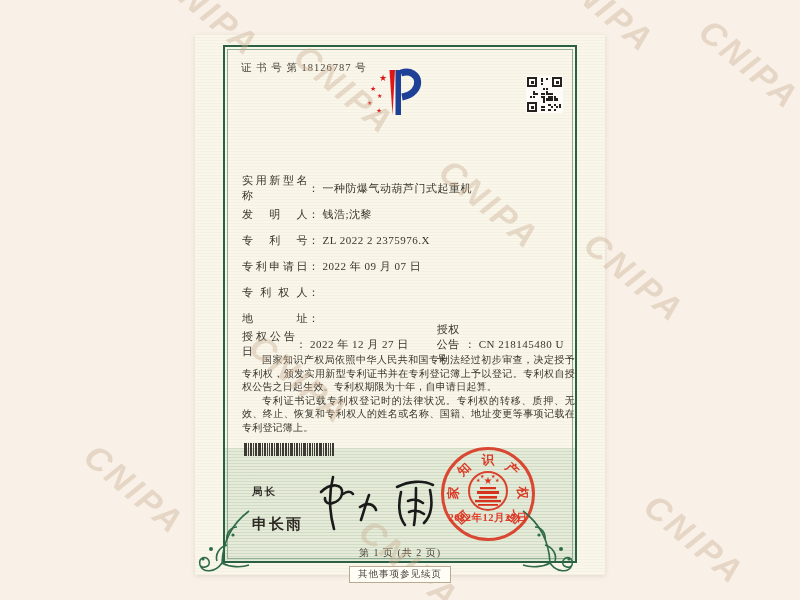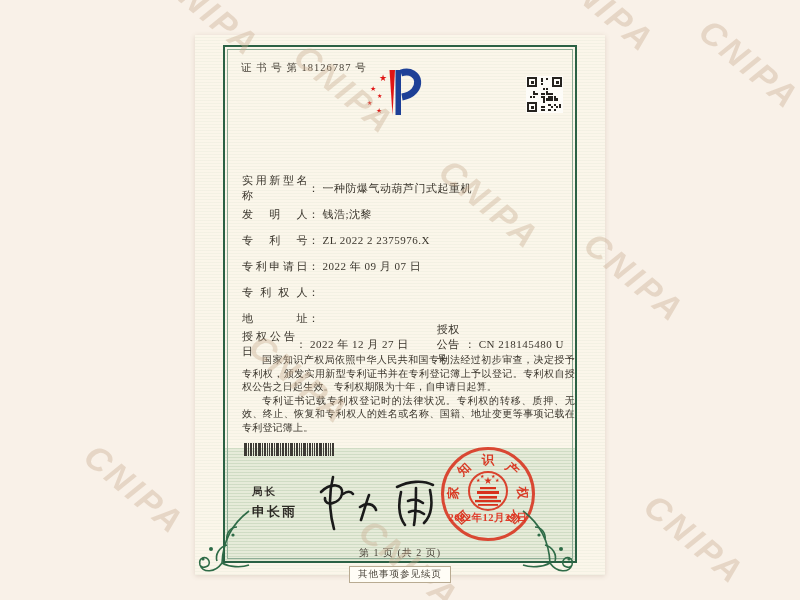--- a/index.html
+++ b/index.html
@@ -60,21 +60,21 @@
   .grant2{margin-left:28px;display:flex;align-items:center;}
   .paras{
     position:absolute;left:47px;top:318px;width:333px;
     font-size:10px;line-height:13.5px;color:#3a352c;
     text-align:justify;letter-spacing:0.2px;
   }
   .paras p{margin:0;text-indent:2em;}
   .barcode{position:absolute;left:49px;top:408px;width:112px;height:13px;display:flex;align-items:stretch;}
   .barcode .bar{background:#3d3a35;margin-right:1px;}
   .sig-title{position:absolute;left:57px;top:450px;font-size:10.5px;font-weight:bold;color:#2e2b26;letter-spacing:2px;}
-  .sig-name{position:absolute;left:57px;top:468px;font-size:13px;font-weight:bold;color:#2e2b26;letter-spacing:2px;}
+  .sig-name{position:absolute;left:57px;top:480px;font-size:15px;font-weight:bold;color:#2e2b26;letter-spacing:2px;}
   .signature{position:absolute;left:118px;top:430px;width:132px;height:75px;}
   
   .seal{position:absolute;left:246px;top:412px;width:94px;height:94px;}
   .seal .ring{
     position:absolute;inset:0;border-radius:50%;
     border:3px solid rgba(216,49,28,0.88);
   }
   .seal .arc-ch{
     position:absolute;left:50%;top:50%;
     font-size:12.5px;font-weight:bold;color:rgba(216,49,28,0.95);

